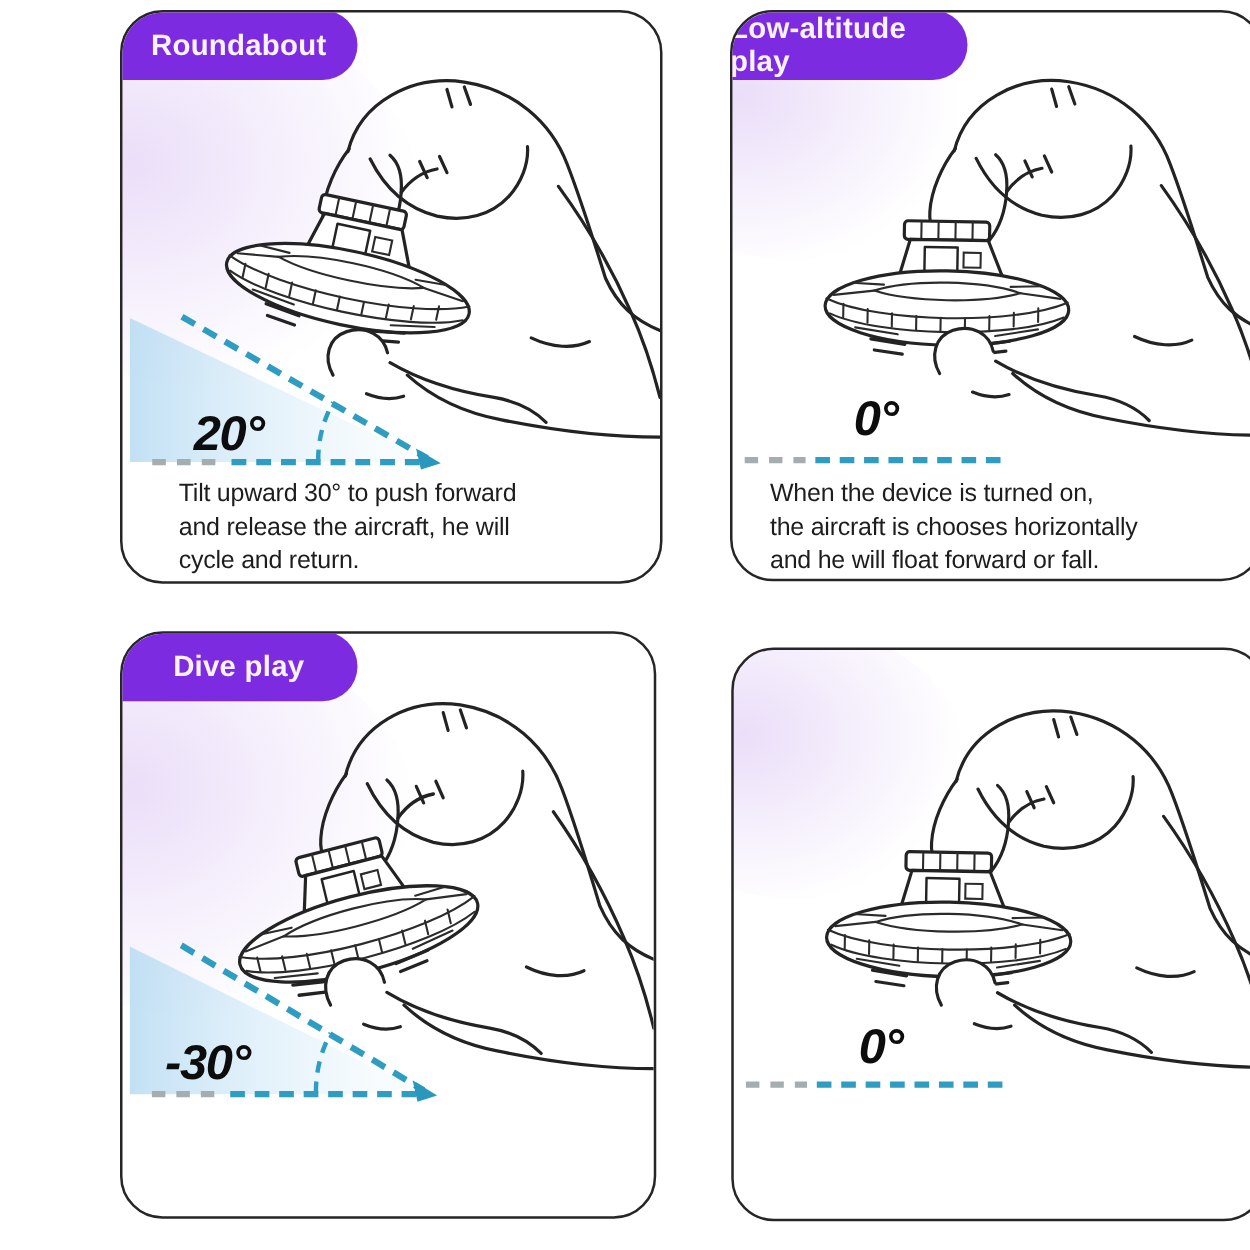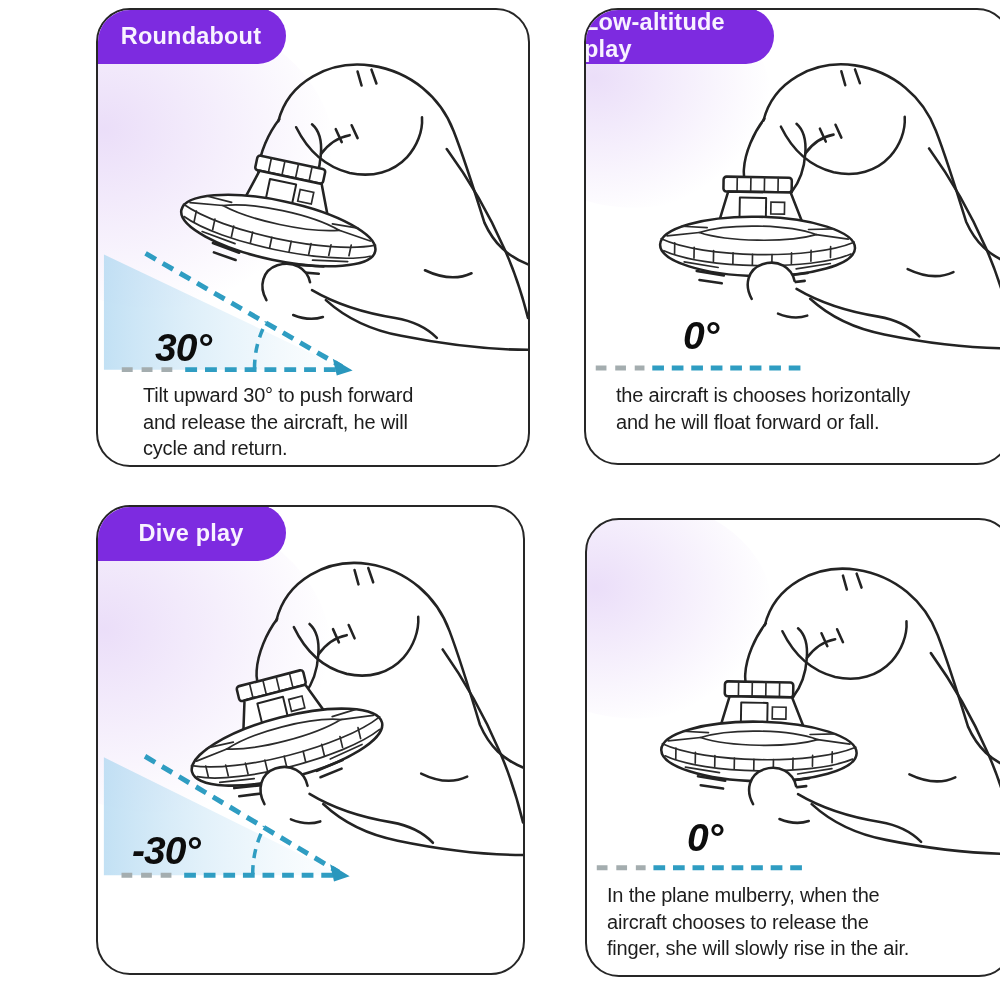--- a/index.html
+++ b/index.html
@@ -113,21 +113,21 @@
       <line class="dteal" x1="48" y1="245" x2="246" y2="359"></line>
       <path class="darc" d="M158,361 A95,95 0 0 1 170,314"></path>
       <polygon class="ahead" points="257,363 237,351 241,368"></polygon>
       <g transform="translate(0,20)">
         <use href="#hand"></use>
         <use href="#ufo" transform="translate(182,202) rotate(12)"></use>
         <use href="#handfront"></use>
       </g>
     </svg>
     <div class="badge">Roundabout</div>
-    <div class="angle" style="left:57px;top:316px">30°</div>
+    <div class="angle" style="left:57px;top:316px">20°</div>
     <div class="desc" style="left:45px;top:372px">
       <div>Tilt upward 30° to push forward</div>
       <div>and release the aircraft, he will</div>
       <div>cycle and return.</div>
     </div>
   </section>
 
   <section class="panel" style="left:536px;top:8px;width:427px;height:457px">
     <svg class="art" viewBox="0 0 434 458" preserveAspectRatio="none">
       <ellipse class="lav" cx="50" cy="90" rx="140" ry="110"></ellipse>
@@ -135,20 +135,21 @@
       <line class="dteal" x1="68" y1="362" x2="222" y2="362"></line>
       <g transform="translate(0,20)">
         <use href="#hand"></use>
         <use href="#ufo" transform="translate(176,219) rotate(1)"></use>
         <use href="#handfront"></use>
       </g>
     </svg>
     <div class="badge">Low-altitude play</div>
     <div class="angle" style="left:97px;top:304px">0°</div>
     <div class="desc" style="left:30px;top:372px">
+      <div>When the device is turned on,</div>
       <div>the aircraft is chooses horizontally</div>
       <div>and he will float forward or fall.</div>
     </div>
   </section>
 
   <section class="panel" style="left:48px;top:505px;width:429px;height:470px">
     <svg class="art" viewBox="0 0 434 458" preserveAspectRatio="none">
       <ellipse class="lav" cx="60" cy="150" rx="180" ry="150"></ellipse>
       <polygon class="wedge" points="6,246 250,362 6,362"></polygon>
       <line class="dgray" x1="24" y1="362" x2="80" y2="362"></line>
@@ -171,20 +172,15 @@
       <ellipse class="lav" cx="50" cy="90" rx="140" ry="110"></ellipse>
       <line class="dgray" x1="10" y1="350" x2="60" y2="350"></line>
       <line class="dteal" x1="68" y1="350" x2="222" y2="350"></line>
       <g transform="translate(0,14)">
         <use href="#hand"></use>
         <use href="#ufo" transform="translate(176,219) rotate(1)"></use>
         <use href="#handfront"></use>
       </g>
     </svg>
     <div class="angle" style="left:100px;top:296px">0°</div>
-    <div class="desc" style="left:20px;top:362px">
-      <div>In the plane mulberry, when the</div>
-      <div>aircraft chooses to release the</div>
-      <div>finger, she will slowly rise in the air.</div>
-    </div>
   </section>
 
 </div>
 
 </body></html>

